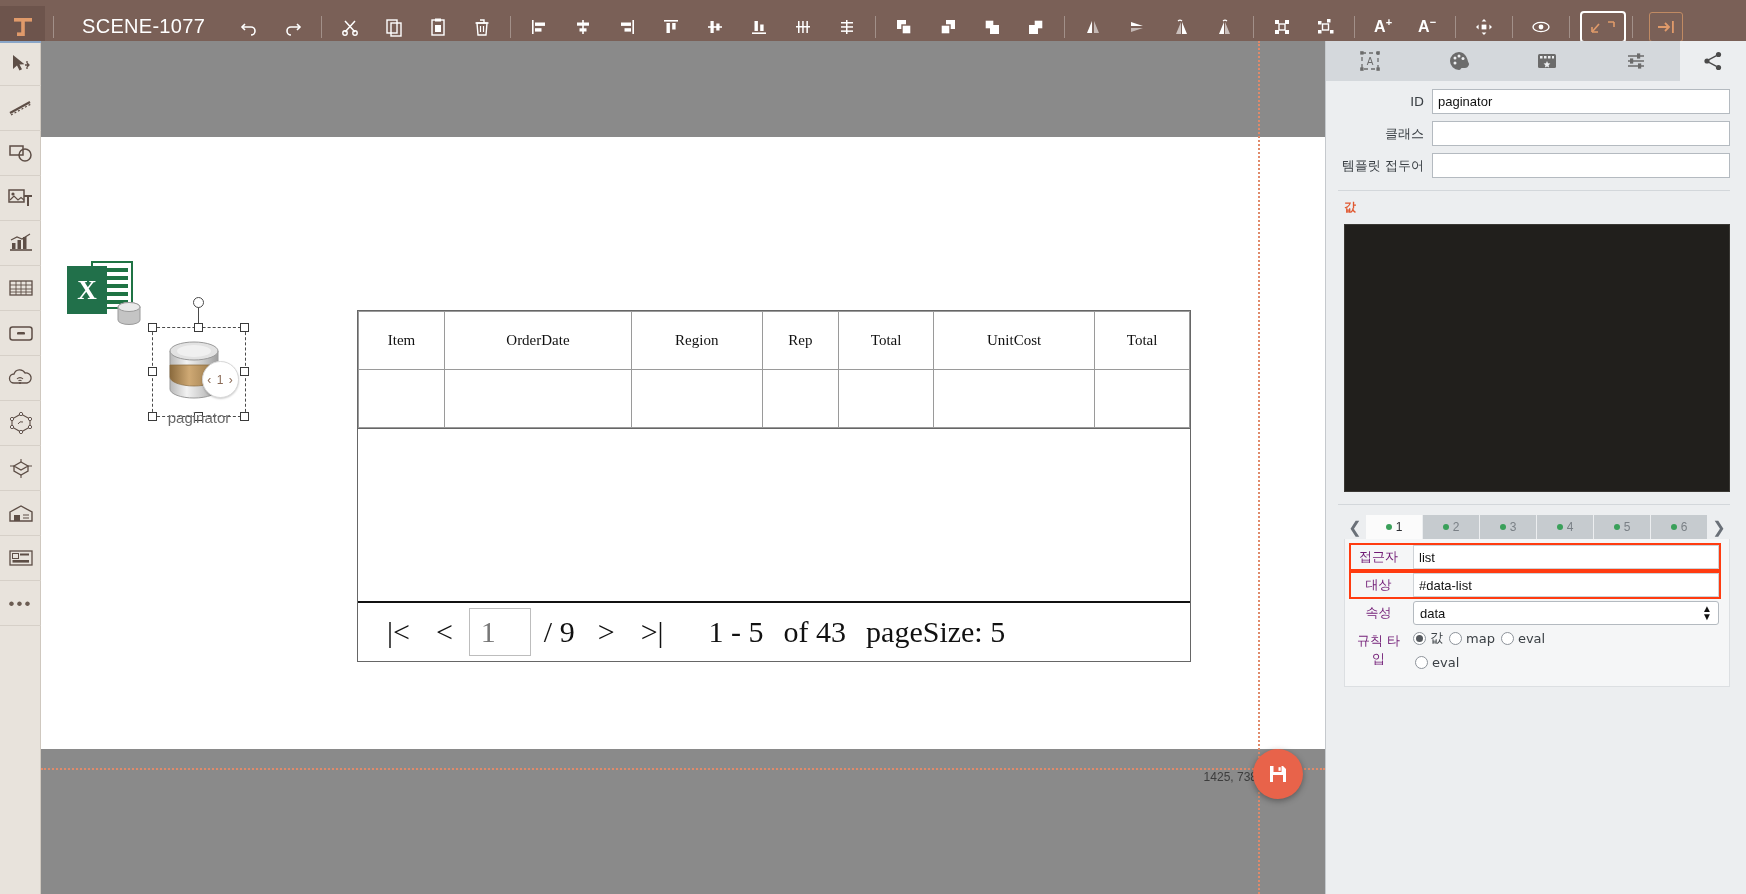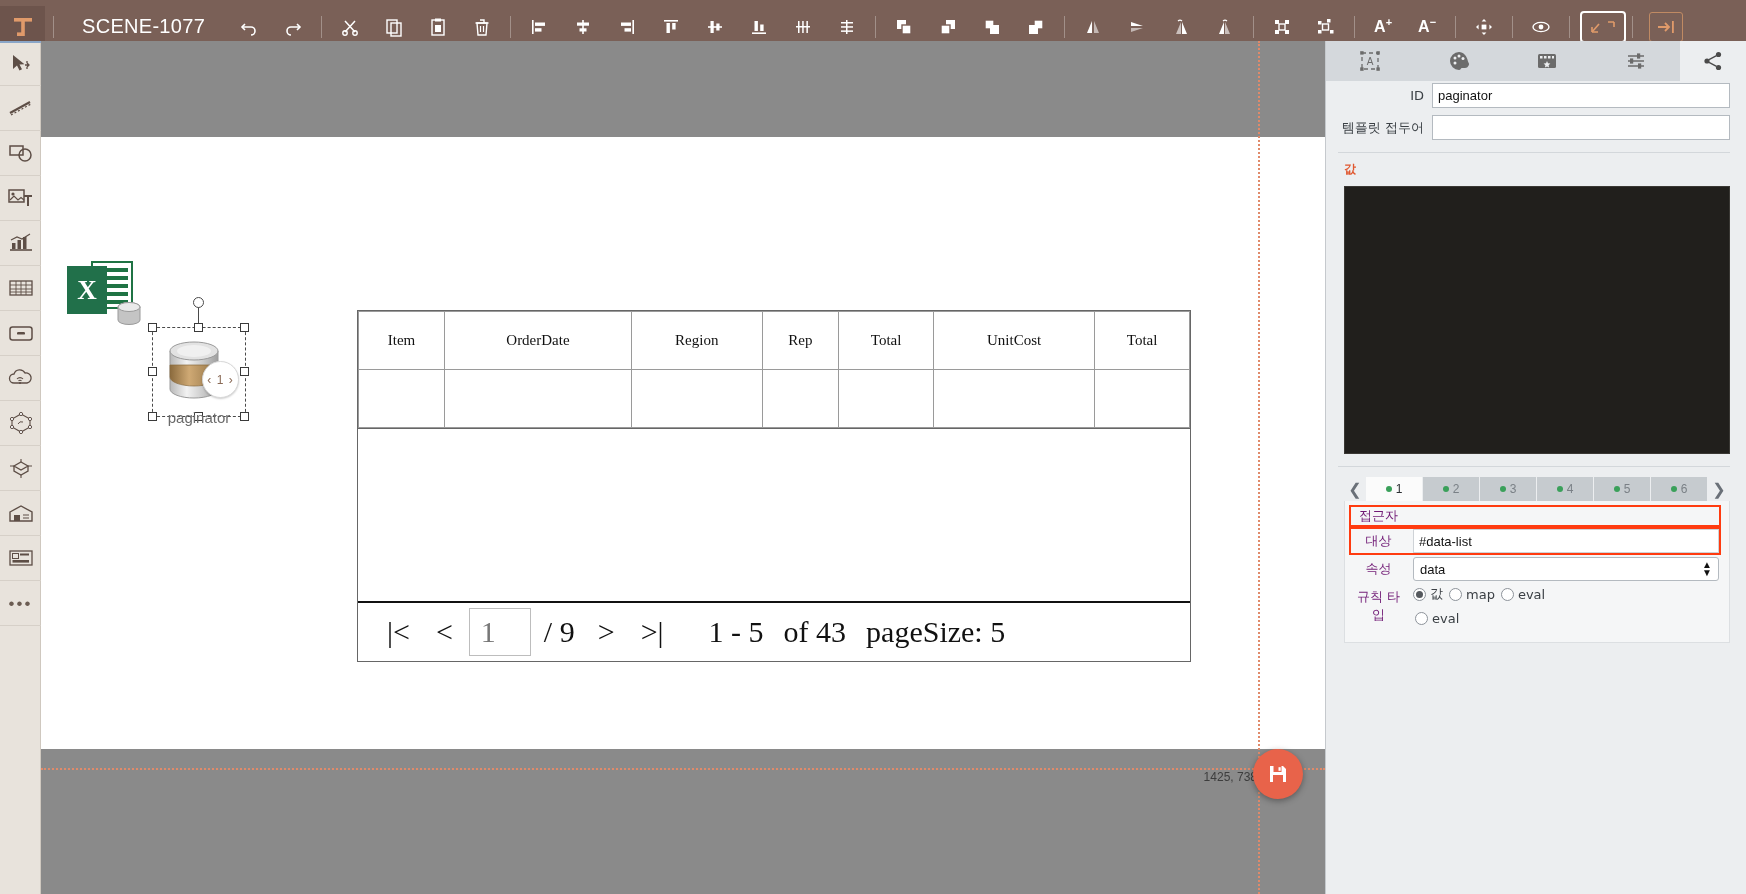--- a/index.html
+++ b/index.html
@@ -221,21 +221,21 @@
   }
   #rp-tabs {
     height: 40px; display: flex; align-items: stretch;
     background: #d4d8dc;
   }
   .rp-tab {
     flex: 1; display: flex; align-items: center; justify-content: center;
     cursor: pointer;
   }
   .rp-tab.share { background: #eceef0; flex: 0 0 66px; }
-  #rp-body { padding: 2px 16px 0 10px; }
+  #rp-body { padding: 8px 16px 0 10px; }
   .field-row {
     display: flex; align-items: center; margin-bottom: 7px;
   }
   .field-label {
     width: 96px; text-align: right; padding-right: 8px;
     font-size: 13px; color: #3b4045;
     font-family: "DejaVu Sans", sans-serif;
   }
   .field-input {
     flex: 1; height: 25px;
@@ -798,20 +798,24 @@
       </svg>
     </div>
   </div>
 
   <div id="rp-body">
     <div class="field-row">
       <div class="field-label">ID</div>
       <div class="field-input">paginator</div>
     </div>
     <div class="field-row">
+      <div class="field-label">클래스</div>
+      <div class="field-input"></div>
+    </div>
+    <div class="field-row">
       <div class="field-label">템플릿 접두어</div>
       <div class="field-input"></div>
     </div>
 
     <div class="sec-divider"></div>
     <div class="sec-title">값</div>
     <div id="value-editor"></div>
 
     <div class="sec-divider"></div>
 
@@ -841,20 +845,21 @@
         <div class="kvm-chip">
             <span class="dot"></span>
             <span>6</span>
           </div>
         <div class="kvm-arrow">❯</div>
       </div>
 
       <div id="kvm-form">
         <div class="kvm-row hl">
           <div class="kvm-lab">접근자</div>
+          <div class="kvm-in">list</div>
         </div>
         <div class="kvm-row hl">
           <div class="kvm-lab">대상</div>
           <div class="kvm-in">#data-list</div>
         </div>
         <div class="kvm-row">
           <div class="kvm-lab">속성</div>
           <div class="kvm-sel">
             <span>data</span>
             <span style="font-size:10px;line-height:8px;text-align:center">▲<br>▼</span>

